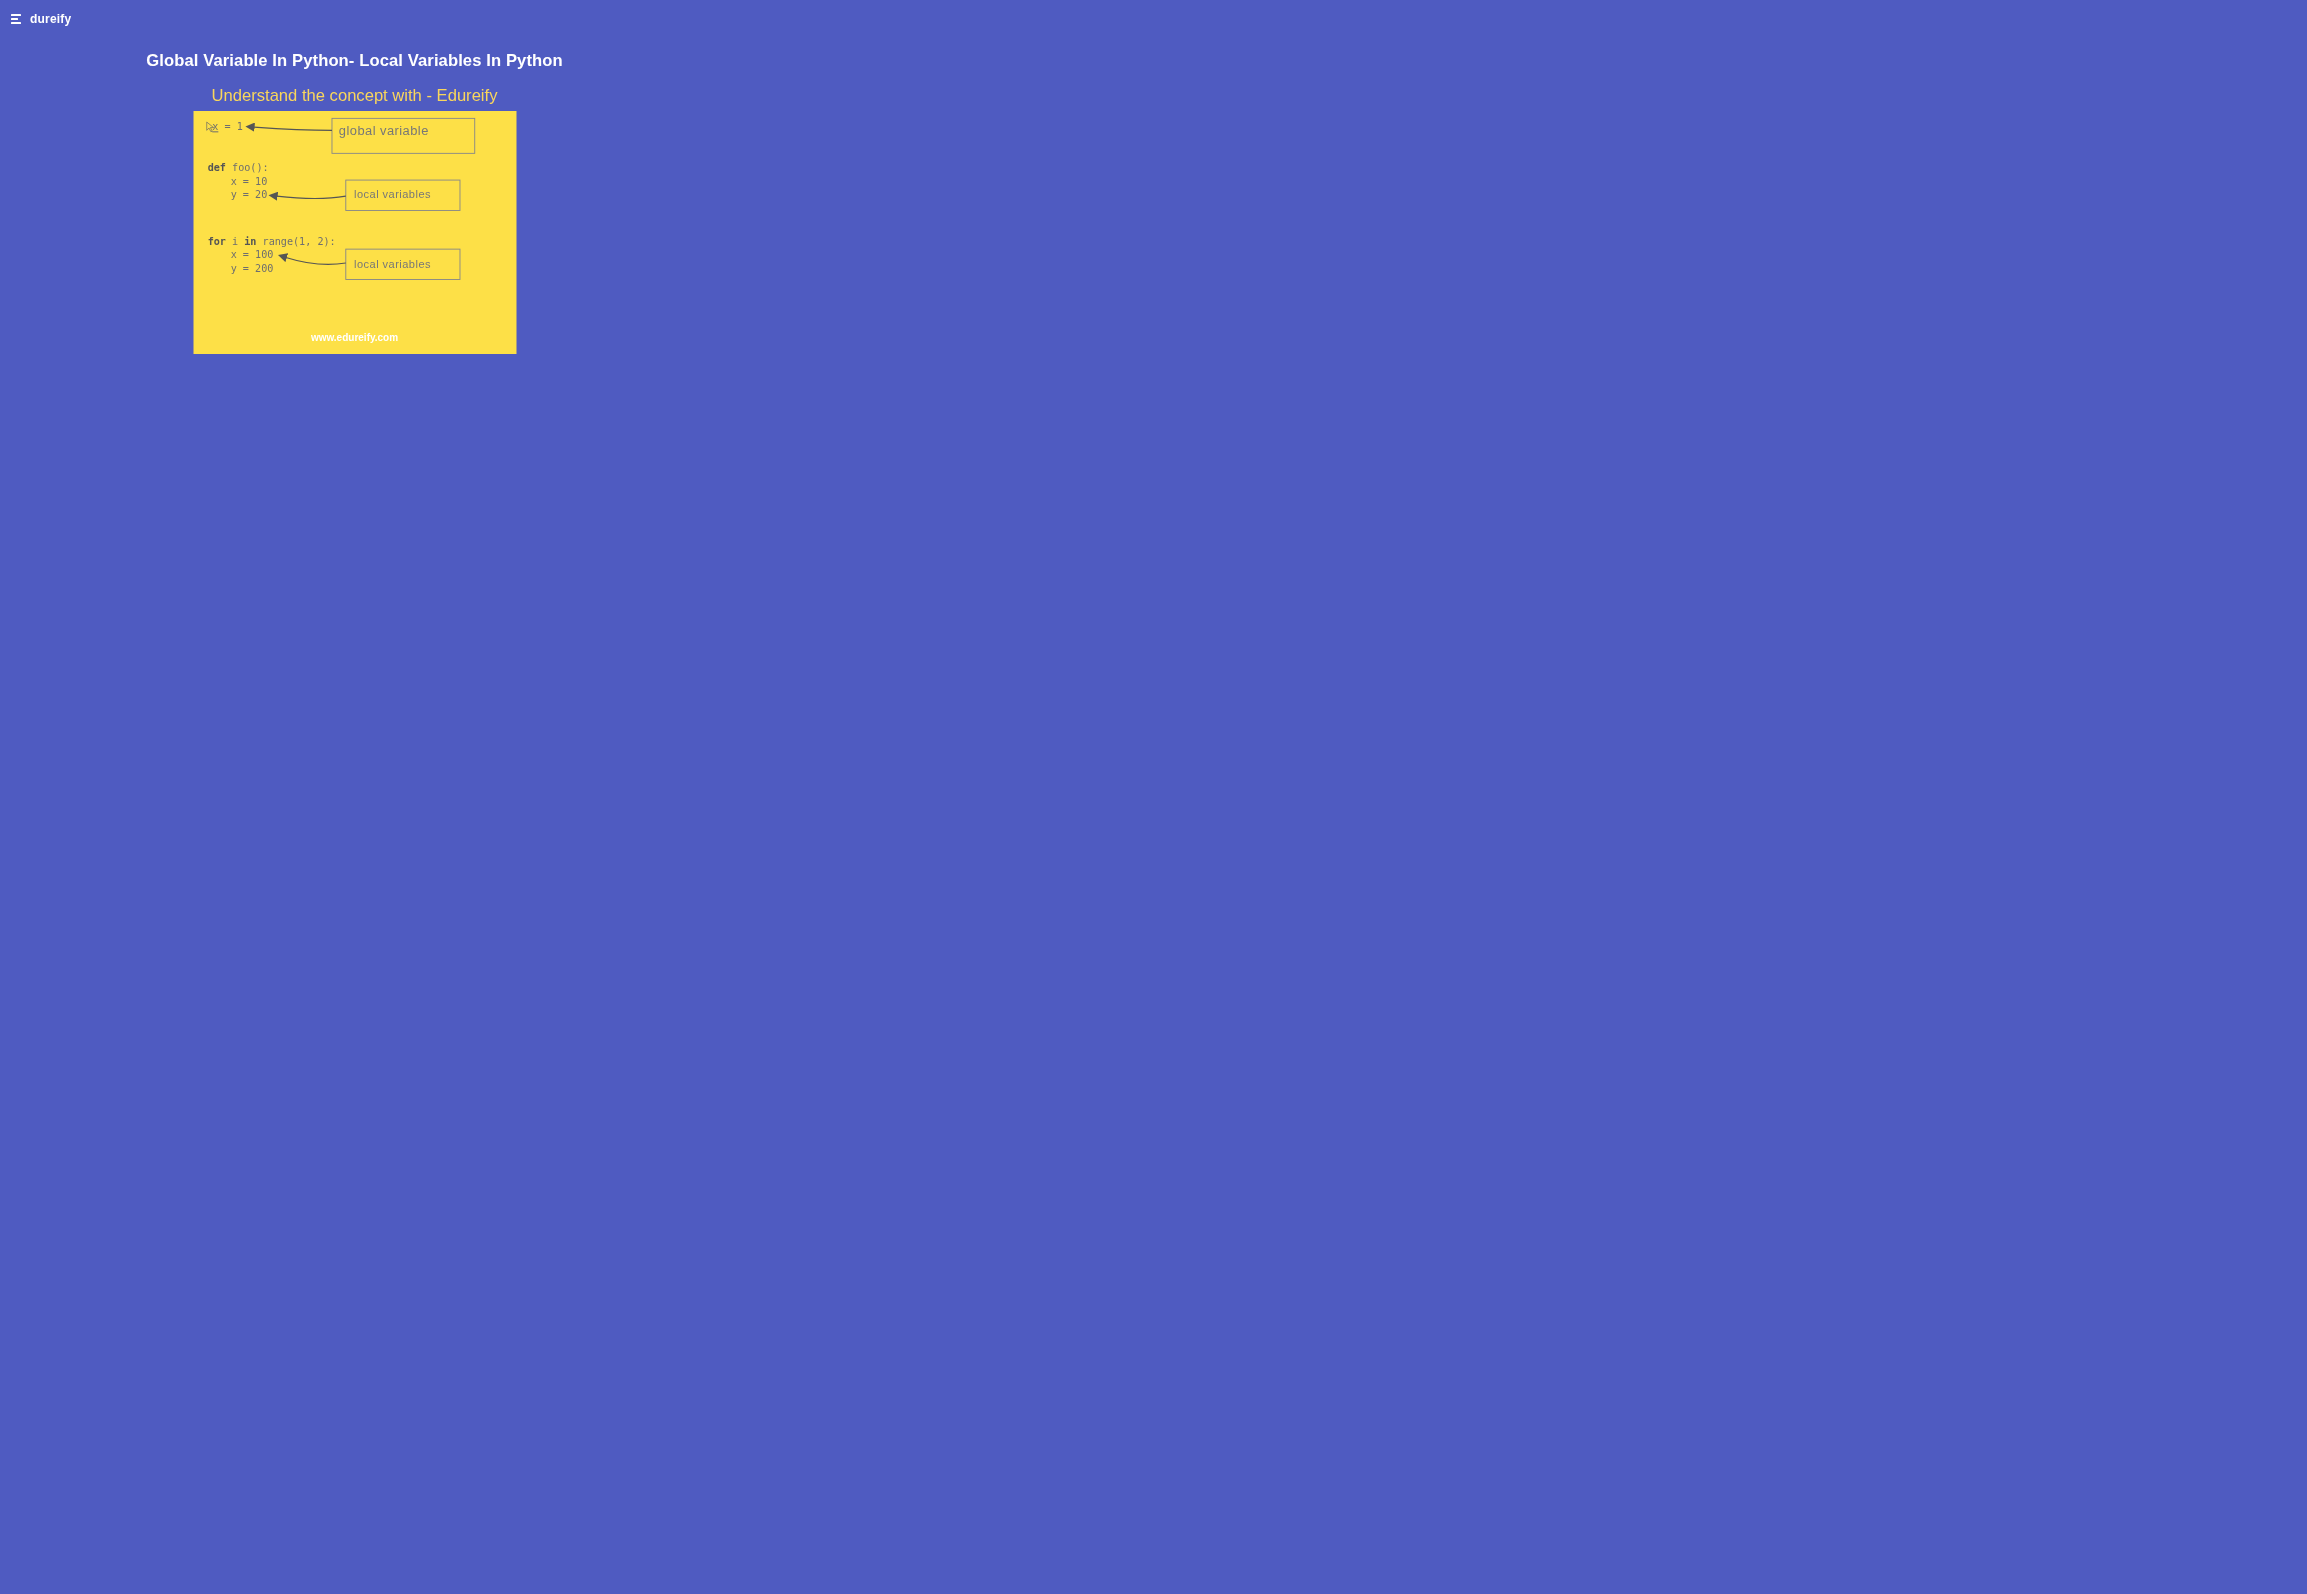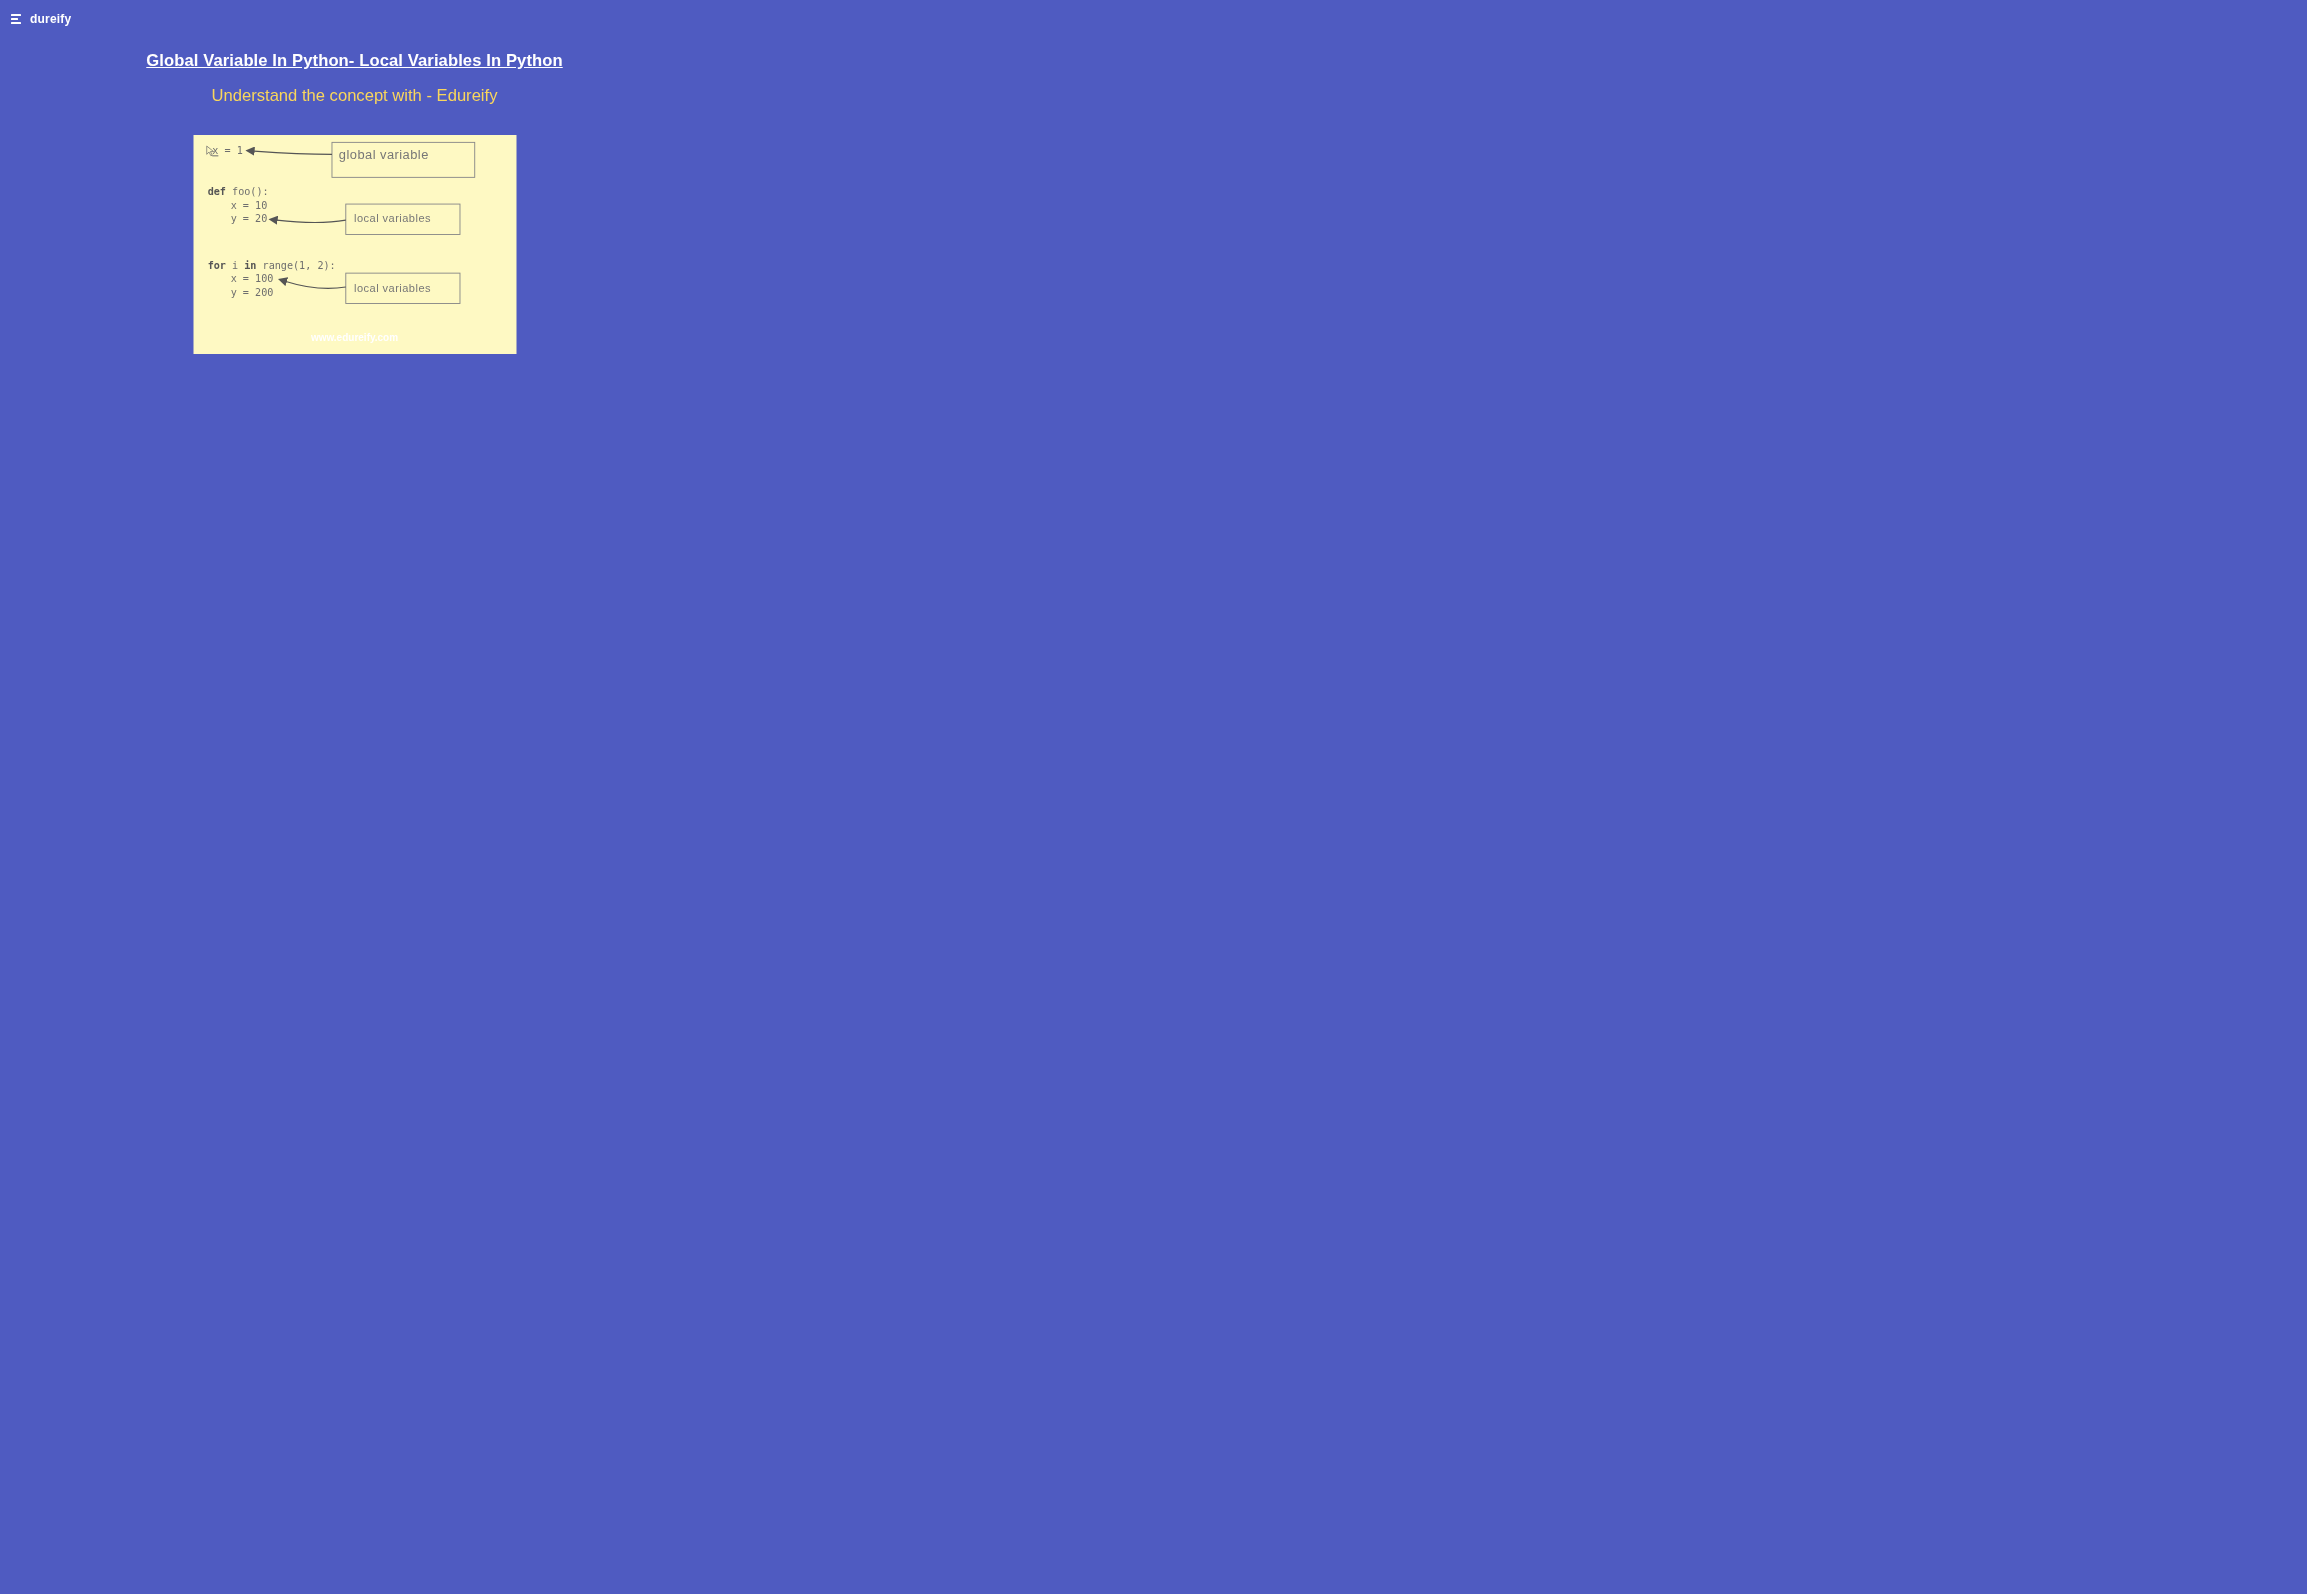--- a/index.html
+++ b/index.html
@@ -45,37 +45,35 @@
     position: absolute;
     top: 51px;
     left: 0; right: 0;
     text-align: center;
   }
   .title-line1 {
     color: #fff;
     font-size: 16.6px;
     font-weight: 800;
     letter-spacing: 0.1px;
-    text-decoration: underline;
   }
   .title-line2 {
     color: #f9d65c;
     font-size: 16.6px;
     font-weight: 400;
     margin-top: 15px;
   }
   .panel {
     position: absolute;
     top: 111px;
     left: 50%;
     transform: translateX(-50%);
     width: 323px;
     height: 244px;
-    background: #fef9c3;
-    margin-top: 24px;
+    background: #fde047;
   }
   .panel svg { display:block; }
   .code-text {
     font-family: "Consolas", "Menlo", monospace;
     font-size: 22px;
     fill: #6e6e6e;
   }
   .code-bold { font-weight: 700; fill:#555; }
   .label-text {
     font-family: Arial, Helvetica, sans-serif;

